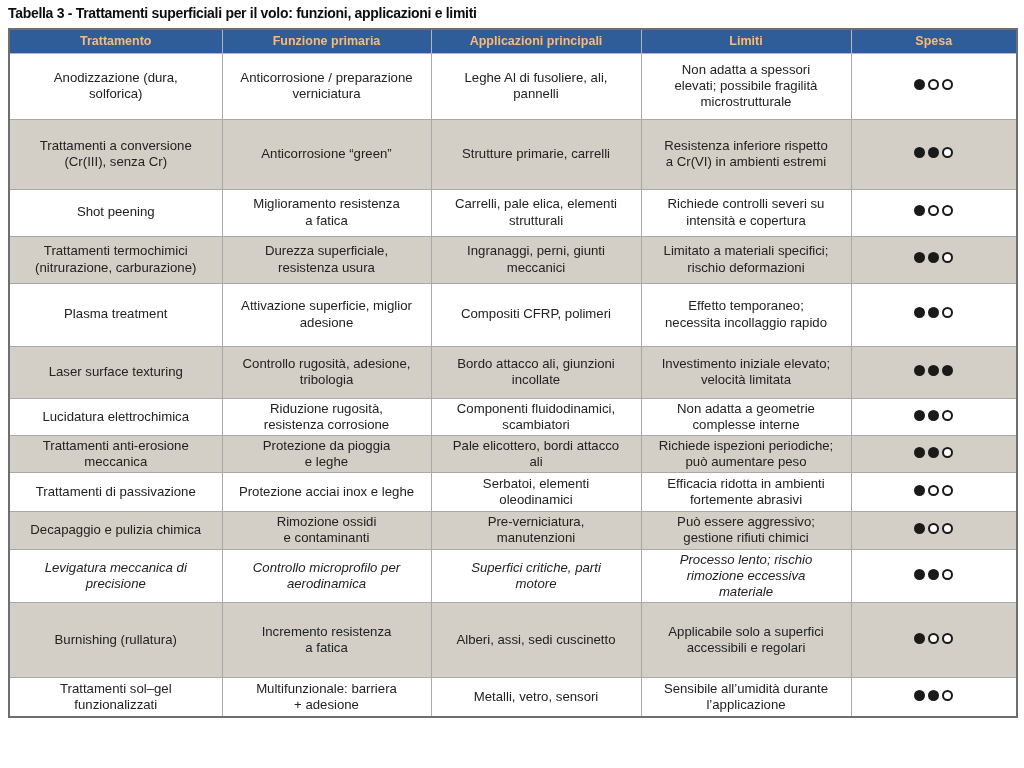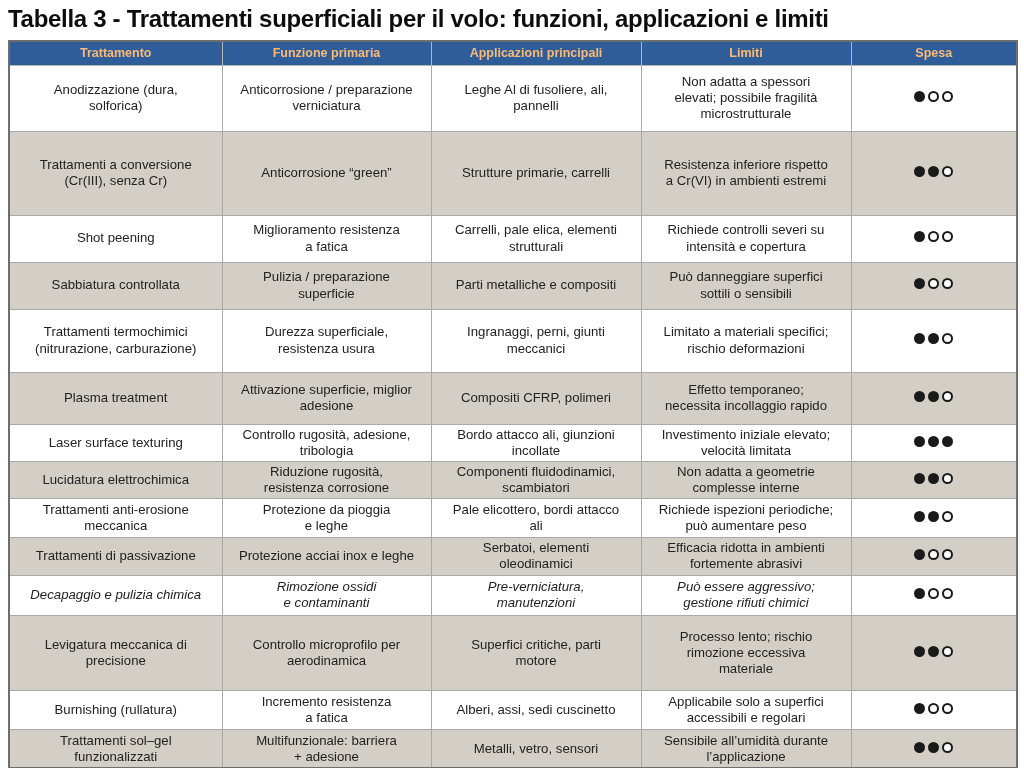--- a/index.html
+++ b/index.html
@@ -7,21 +7,21 @@
     --alt:#d3cfc7;
     --grid:#a9a9a9;
     --outer:#6e6e6e;
     --ink:#1a1a1a;
   }
   *{box-sizing:border-box;}
   html,body{margin:0;padding:0;background:#ffffff;}
   body{font-family:"Liberation Sans",sans-serif;color:#1a1a1a;width:1024px;height:768px;overflow:hidden;}
   .page{padding:5px 8px 0 8px;}
   .title{
-    font-size:24px;
+    font-size:14px;
     font-weight:bold;
     letter-spacing:-0.3px;
     margin:0 0 7px 0;
     color:#0d0d0d;
   }
   table.treatments{
     width:1008px;
     table-layout:fixed;
     border-collapse:collapse;
     border:2px solid var(--outer);
@@ -45,21 +45,21 @@
     vertical-align:middle;
     font-size:13.2px;
     line-height:1.22;
     color:#222222;
     padding:2px 6px;
     white-space:pre-line;
     overflow:hidden;
   }
   tbody tr:nth-child(even) td{background:var(--alt);}
   tbody tr:nth-child(1){height:66px;}
-  tbody tr:nth-child(2){height:84px;}
+  tbody tr:nth-child(2){height:70px;}
   tbody tr:nth-child(3){height:47px;}
   tbody tr:nth-child(4){height:47px;}
   tbody tr:nth-child(5){height:63px;}
   tbody tr:nth-child(6){height:52px;}
   tbody tr:nth-child(7){height:26px;}
   tbody tr:nth-child(8){height:26px;}
   tbody tr:nth-child(9){height:39px;}
   tbody tr:nth-child(10){height:38px;}
   tbody tr:nth-child(11){height:40px;font-style:italic;}
   tbody tr:nth-child(12){height:75px;padding-left:39px;}
@@ -126,29 +126,20 @@
           <td>Shot peening</td>
           <td>Miglioramento resistenza
 a fatica</td>
           <td>Carrelli, pale elica, elementi
 strutturali</td>
           <td>Richiede controlli severi su
 intensità e copertura</td>
           <td><span class="dots"><span class="dot filled"></span><span class="dot"></span><span class="dot"></span></span></td>
         </tr>
         <tr>
-          <td>Sabbiatura controllata</td>
-          <td>Pulizia / preparazione
-superficie</td>
-          <td>Parti metalliche e compositi</td>
-          <td>Può danneggiare superfici
-sottili o sensibili</td>
-          <td><span class="dots"><span class="dot filled"></span><span class="dot"></span><span class="dot"></span></span></td>
-        </tr>
-        <tr>
           <td>Trattamenti termochimici
 (nitrurazione, carburazione)</td>
           <td>Durezza superficiale,
 resistenza usura</td>
           <td>Ingranaggi, perni, giunti
 meccanici</td>
           <td>Limitato a materiali specifici;
 rischio deformazioni</td>
           <td><span class="dots"><span class="dot filled"></span><span class="dot filled"></span><span class="dot"></span></span></td>
         </tr>

